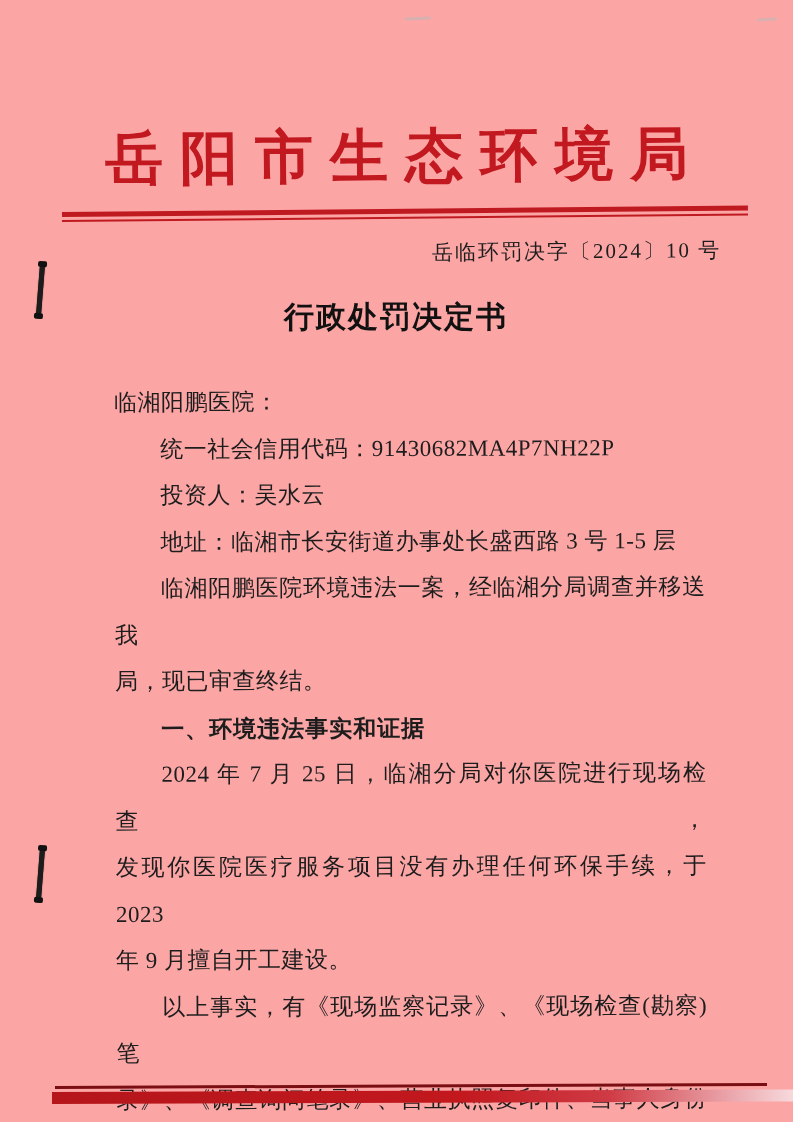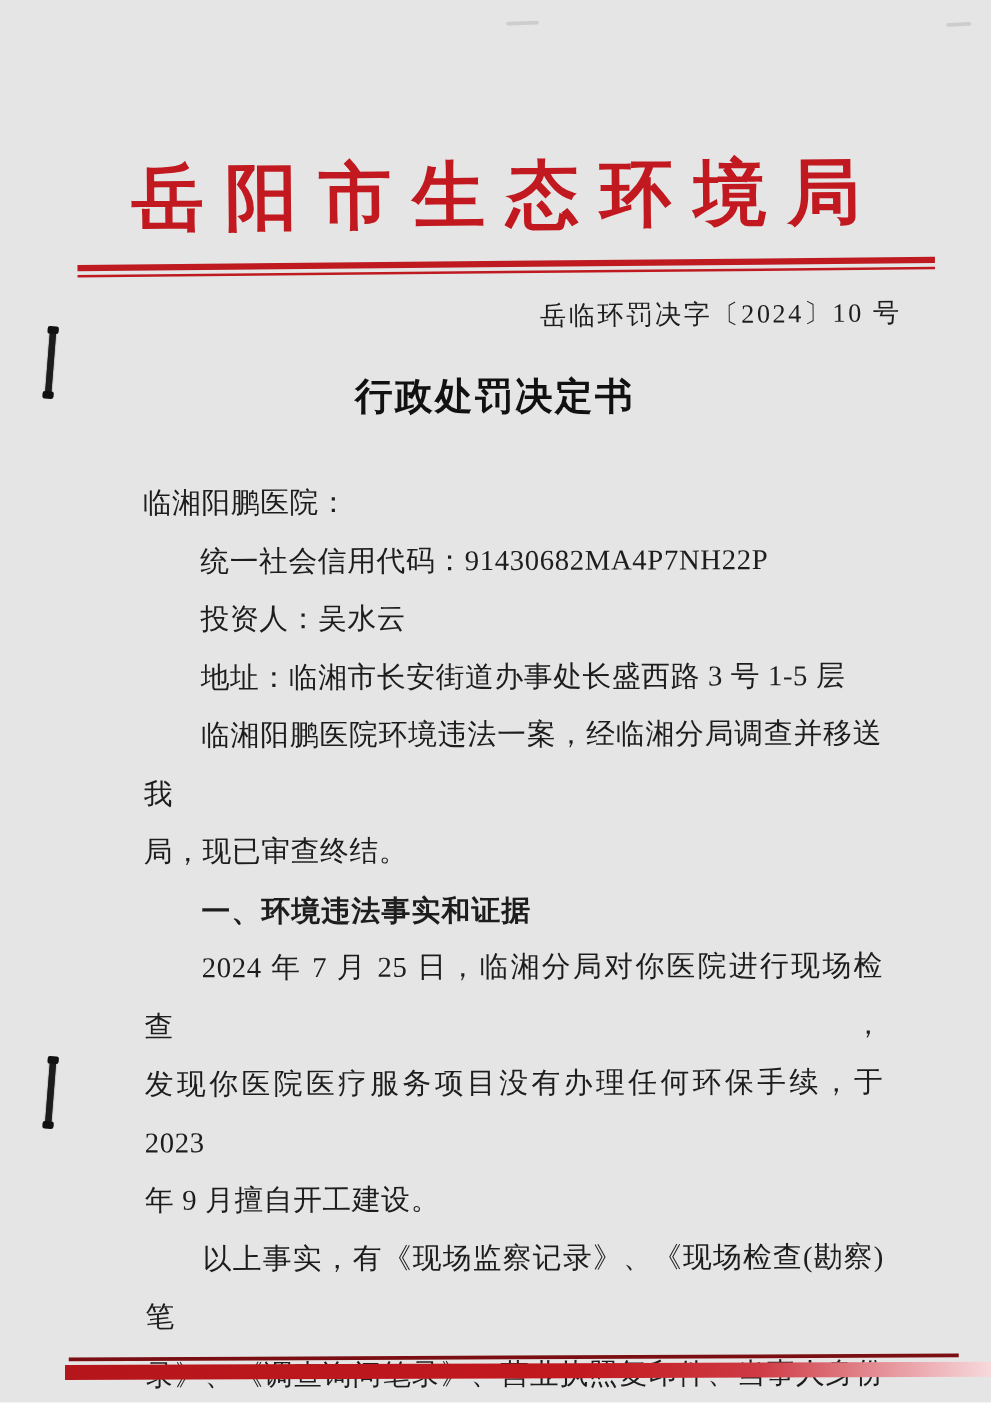--- a/index.html
+++ b/index.html
@@ -1,19 +1,19 @@
 <!DOCTYPE html>
 <html><head>
 <meta charset="utf-8">
 <style>
   html,body{margin:0;padding:0;background:#ffffff;}
   .page{
     position:relative;
     width:793px;height:1122px;
-    background:#e5e5e5;
+    background:#fca5a5;
     overflow:hidden;
     font-family:"Liberation Serif","DejaVu Serif",serif;
     color:#1d1d1d;
   }
   
   .speck{position:absolute;background:#b9b9b9;opacity:.55;border-radius:2px;height:3px;}
   .speck-1{top:17px;left:405px;width:26px;transform:rotate(-2deg);}
   .speck-2{top:18px;left:757px;width:20px;transform:rotate(-3deg);}
   
   .staple{

